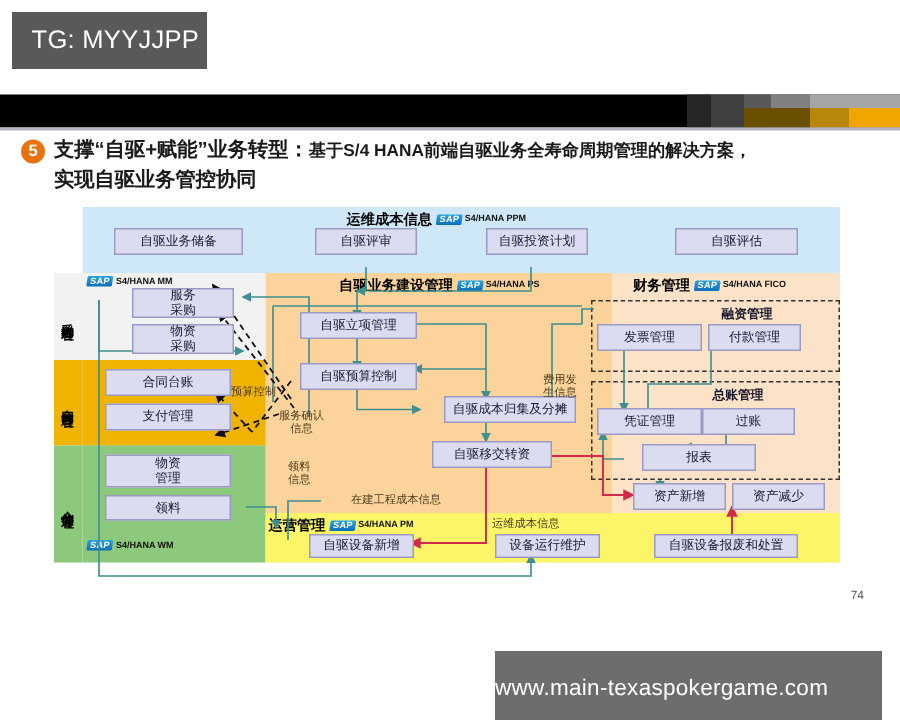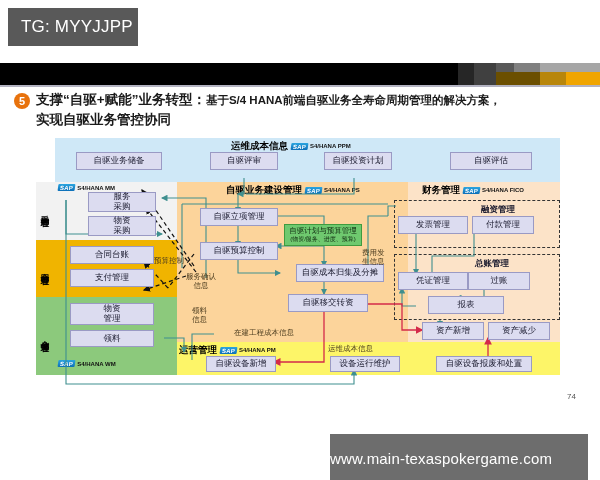--- a/index.html
+++ b/index.html
@@ -377,24 +377,20 @@
     <div class="node two" style="left:34px; top:165px; width:84px; height:22px;">
       <span>物资<br>管理</span>
     </div>
     <div class="node" style="left:34px; top:192px; width:84px; height:17px;">领料</div>
 
     <div class="node" style="left:164px; top:70px; width:78px; height:18px;">自驱立项管理</div>
     <div class="node" style="left:164px; top:104px; width:78px; height:18px;">自驱预算控制</div>
     <div class="node" style="left:260px; top:126px; width:88px; height:18px;">自驱成本归集及分摊</div>
     <div class="node" style="left:252px; top:156px; width:80px; height:18px;">自驱移交转资</div>
 
-    <div class="node node-green two" style="left:248px; top:86px; width:78px; height:22px; flex-direction:column; gap:0;">
-      <span style="font-size:7.5px;">自驱计划与预算管理</span>
-      <span class="sub">(物资/服务、进度、预算)</span>
-    </div>
 
     <div class="node" style="left:430px; top:64px; width:64px; height:16px; background:transparent; border:none; font-weight:bold;">融资管理</div>
     <div class="node" style="left:362px; top:78px; width:70px; height:18px;">发票管理</div>
     <div class="node" style="left:436px; top:78px; width:62px; height:18px;">付款管理</div>
     <div class="node" style="left:424px; top:118px; width:64px; height:16px; background:transparent; border:none; font-weight:bold;">总账管理</div>
     <div class="node" style="left:362px; top:134px; width:70px; height:18px;">凭证管理</div>
     <div class="node" style="left:432px; top:134px; width:62px; height:18px;">过账</div>
     <div class="node" style="left:392px; top:158px; width:76px; height:18px;">报表</div>
     <div class="node" style="left:386px; top:184px; width:62px; height:18px;">资产新增</div>
     <div class="node" style="left:452px; top:184px; width:62px; height:18px;">资产减少</div>

